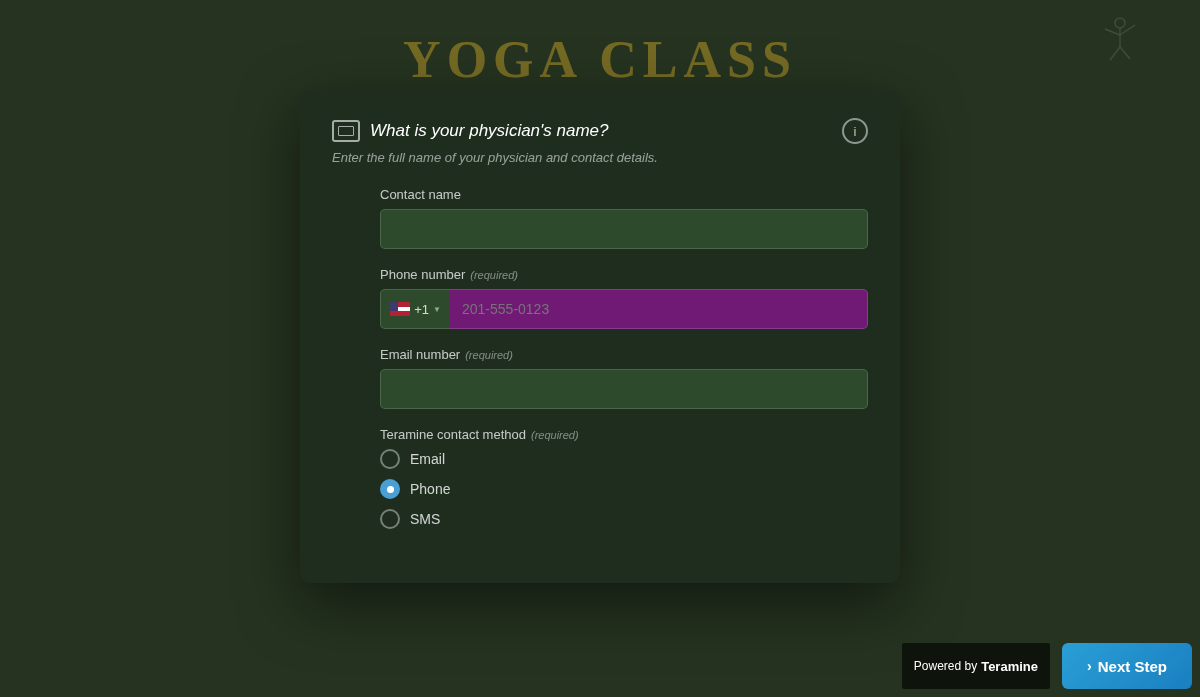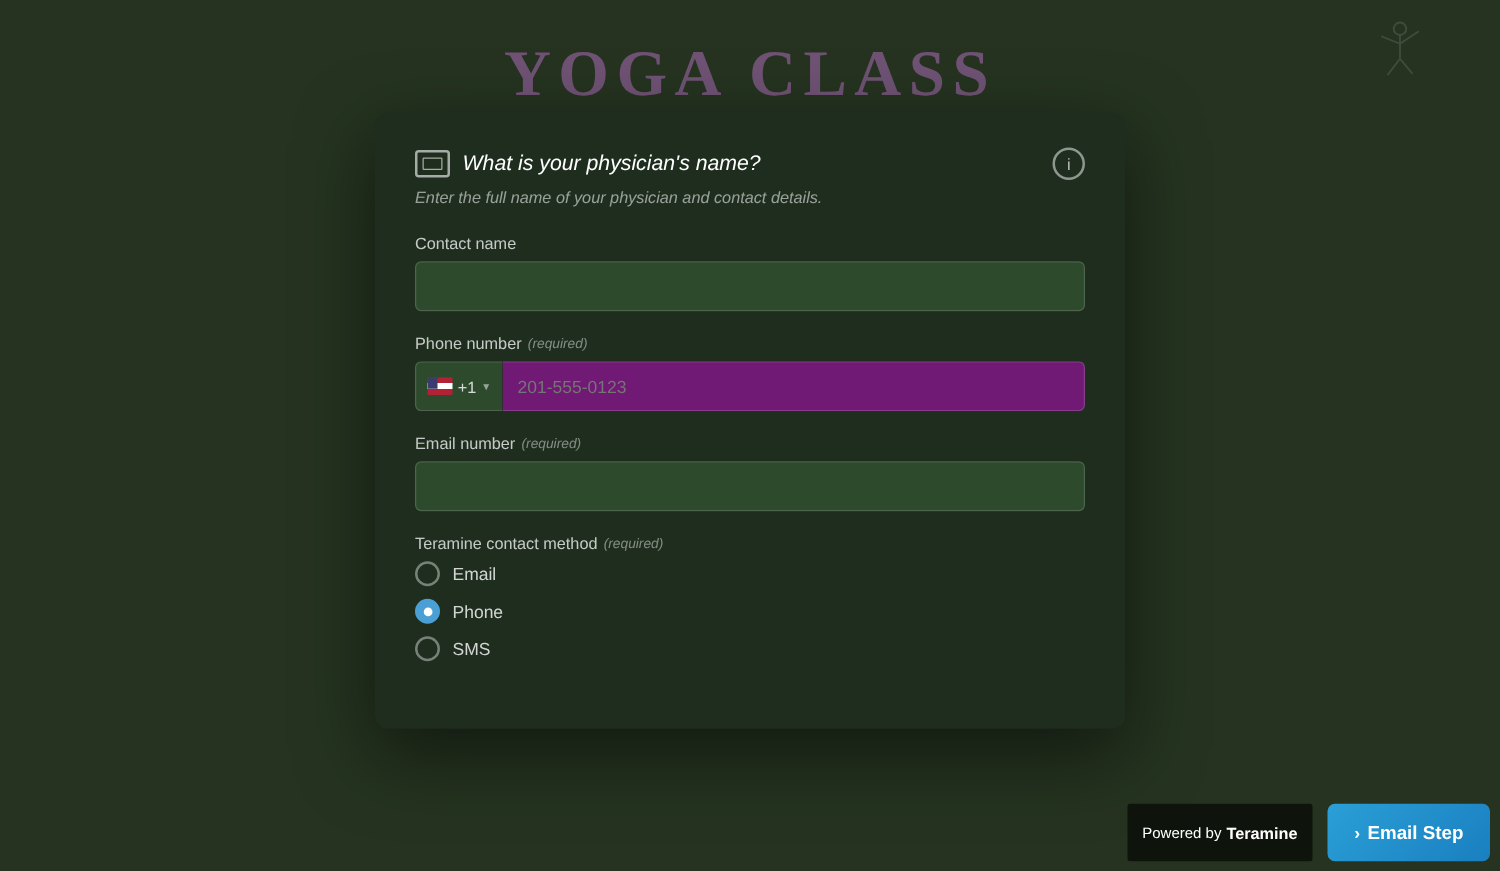--- a/index.html
+++ b/index.html
@@ -27,21 +27,21 @@
       width: 500px;
       margin-top: 20px;
       display: flex;
       flex-direction: column;
       align-items: center;
     }
 
     .yoga-title {
       font-size: 52px;
       font-weight: 900;
-      color: #f0abfc;
+      color: #fde047;
       letter-spacing: 6px;
       text-transform: uppercase;
       font-family: Georgia, serif;
       text-align: right;
       opacity: 0.9;
       margin-top: 10px;
     }
 
     .bg-subtitle {
       color: rgba(255,255,255,0.6);
@@ -255,20 +255,21 @@
     .modal-subtitle {
       color: rgba(255,255,255,0.55);
       font-size: 13px;
       margin-bottom: 22px;
       font-style: italic;
     }
 
     
     .form-group {
       margin-bottom: 18px;
+      margin-left: 48px;
     }
 
     .form-label {
       color: rgba(255,255,255,0.75);
       font-size: 13px;
       margin-bottom: 7px;
       display: flex;
       align-items: center;
       gap: 5px;
     }
@@ -501,14 +502,14 @@
   </div>
 </div>
 
 <div class="powered-by">
   <span>Powered by</span>
   <span class="teramine-brand">Teramine</span>
 </div>
 
 <button class="next-step-btn">
   <span class="next-arrow">›</span>
-  <span>Email Step</span>
+  <span>Next Step</span>
 </button>
 
 </body></html>

